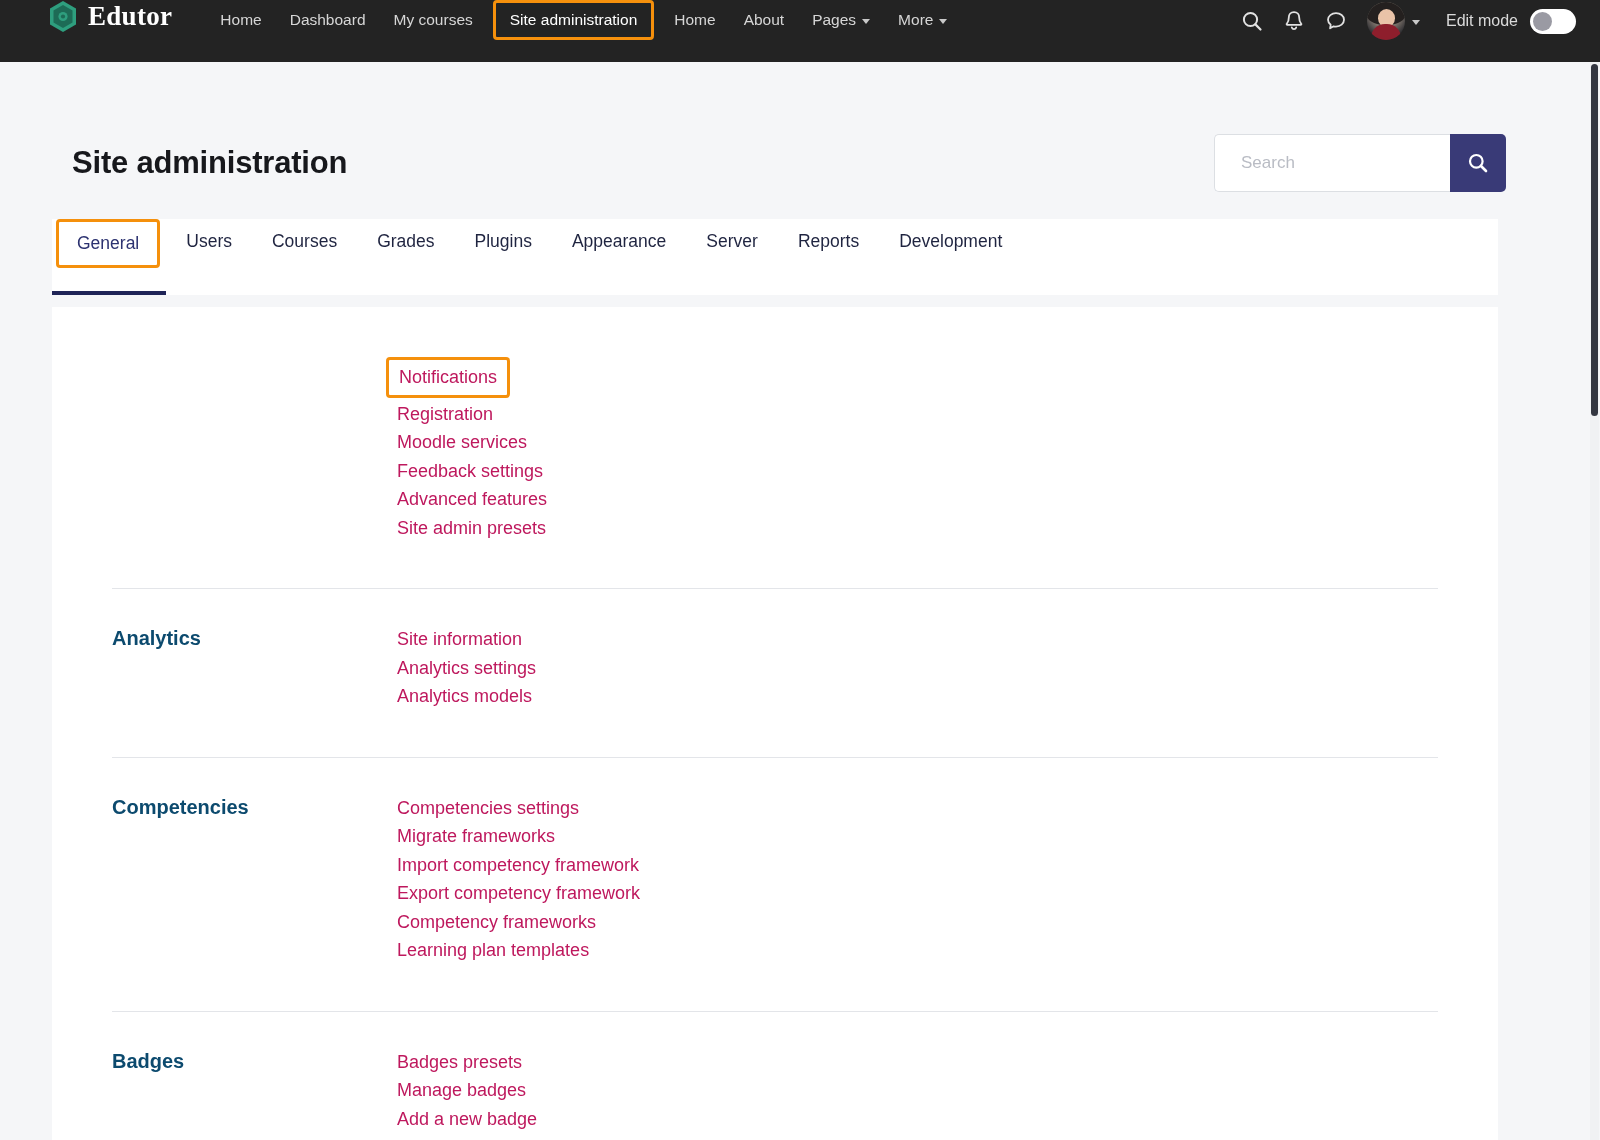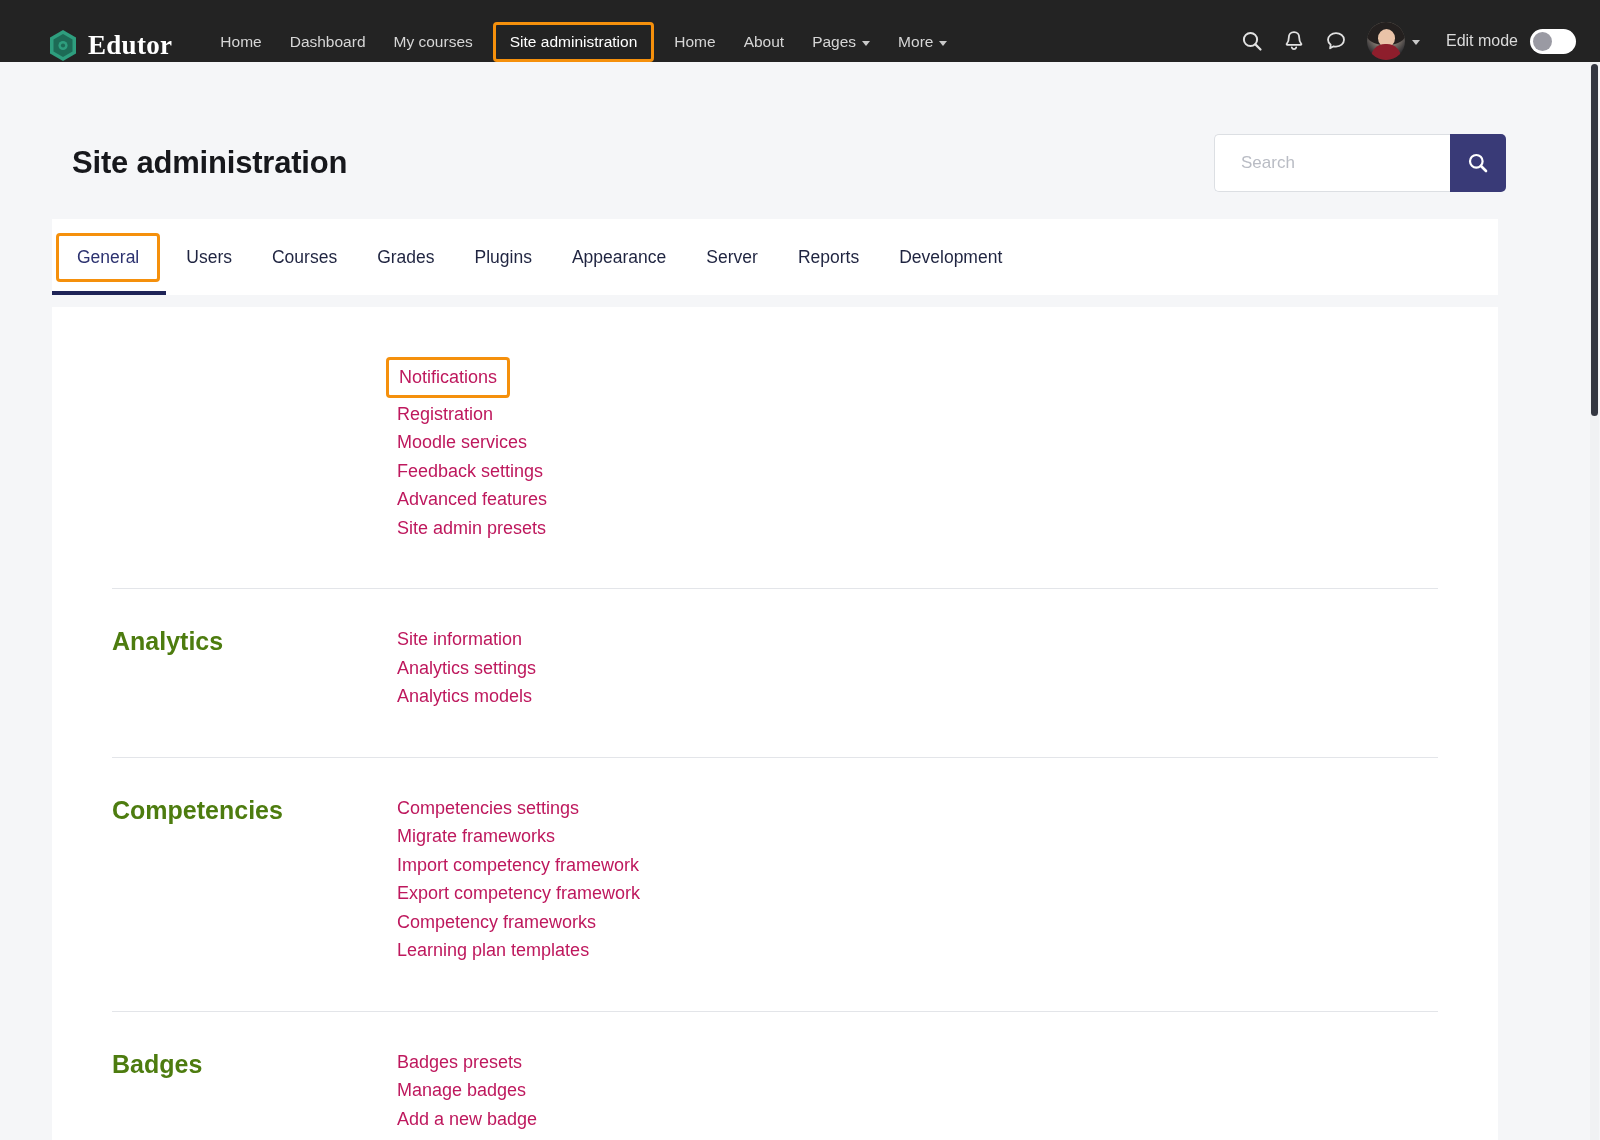--- a/index.html
+++ b/index.html
@@ -8,21 +8,21 @@
     background: #f5f6f8;
     font-family: "Liberation Sans", sans-serif;
     overflow: hidden;
   }
 
   
   .navbar {
     position: absolute; top: 0; left: 0;
     width: 1600px; height: 62px;
     background: #232323;
-    display: flex; align-items: flex-end;
+    display: flex; align-items: flex-start;
     padding: 0 24px 0 48px;
     z-index: 20;
   }
   .brand { display: flex; align-items: center; gap: 10px; margin-right: 34px; }
   .brand-mark { width: 30px; height: 33px; display: block; }
   .brand-text {
     color: #ffffff; font-family: "Liberation Serif", serif;
     font-size: 27px; font-weight: bold; letter-spacing: .3px;
   }
   .nav-links { display: flex; align-items: center; gap: 0px; }
@@ -83,42 +83,42 @@
   }
   .search-input::placeholder { color:#b9bcc4; }
   .search-btn {
     width:56px; height:58px; background:#393a77; border:none; border-radius:0 5px 5px 0;
     display:flex; align-items:center; justify-content:center; cursor:pointer;
   }
 
   
   .tabs-card {
     position:absolute; top:157px; left:52px; width:1446px; height:76px;
-    background:#ffffff; display:flex; align-items:center; padding-left:4px;
+    background:#ffffff; display:flex; align-items:flex-start; padding-left:4px;
   }
   .tab {
     font-size:17.5px; color:#1f2440; padding: 12px 20px; cursor:pointer;
     white-space:nowrap;
   }
   .tab.active-box {
     color:#2c3270; border:3px solid #f5900c; border-radius:4px;
     padding: 11px 18px; margin: 0 6px 0 0px;
   }
   .tab-underline {
     position:absolute; top:229px; left:52px; width:114px; height:4px; background:#1f2457;
   }
 
   
   .content-card {
     position:absolute; top:245px; left:52px; width:1446px; height:900px;
     background:#ffffff; overflow:hidden;
   }
   .section { display:flex; padding: 0; position:relative; }
   .sec-title {
-    width: 345px; font-size:25px; font-weight:bold; color:#4d7c0f; padding-top:2px;
+    width: 345px; font-size:20px; font-weight:bold; color:#0c4a6e; padding-top:2px;
     padding-left: 60px;
   }
   .links { display:flex; flex-direction:column; gap:0px; }
   .link {
     font-size:18px; color:#be185d; line-height:28.5px; cursor:pointer;
     width:fit-content; white-space:nowrap;
   }
   .link.boxed {
     border:3px solid #f5900c; border-radius:4px; padding: 3px 10px;
     margin: 0 0 2px -11px;

